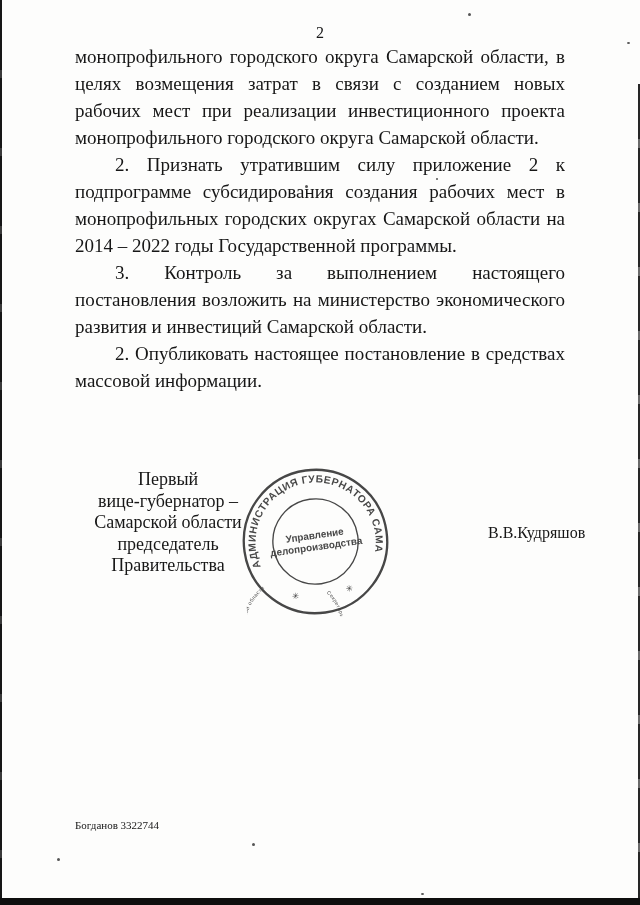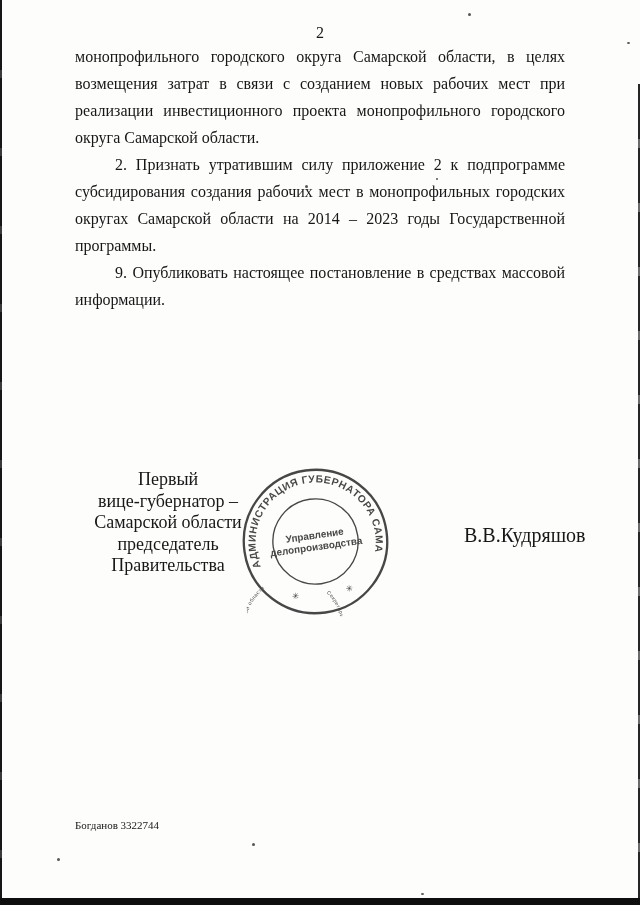--- a/index.html
+++ b/index.html
@@ -11,27 +11,27 @@
   .edge-left{position:absolute;left:0;top:0;width:2px;height:905px;
              background:repeating-linear-gradient(180deg,#161616 0 70px,#3a3a3a 70px 78px);}
   .edge-right{position:absolute;right:0;top:84px;width:2px;height:821px;
              background:repeating-linear-gradient(180deg,#262626 0 55px,#6a6a6a 55px 64px);}
   .edge-bottom{position:absolute;left:0;bottom:0;width:640px;height:7px;background:#0e0e0e;}
 
   .page-number{position:absolute;top:24px;left:0;width:640px;text-align:center;
                font-size:16px;}
 
   .body-text{position:absolute;left:75px;top:43px;width:490px;
-             font-size:16px;line-height:27px;text-align:justify;}
+             font-size:19px;line-height:27px;text-align:justify;}
   .body-text p{margin:0;text-indent:40px;}
   .body-text p.no-indent{text-indent:0;}
 
   .sig-titles{position:absolute;left:62px;top:469px;width:212px;text-align:center;
               font-size:18px;line-height:21.5px;}
-  .sig-name{position:absolute;left:464px;top:524px;font-size:20px;}
+  .sig-name{position:absolute;left:488px;top:524px;font-size:16px;}
 
   .stamp{position:absolute;left:238px;top:464px;width:155px;height:155px;
          transform:rotate(-8deg);opacity:.88;}
   .stamp svg{display:block;}
 
   .footer-ref{position:absolute;left:75px;top:819px;font-size:11px;}
 
   .speck{position:absolute;border-radius:50%;background:#555;}
 </style>
 </head>
@@ -40,22 +40,23 @@
 <div class="page">
 
   <div class="edge-left"></div>
   <div class="edge-right"></div>
   <div class="edge-bottom"></div>
 
   <div class="page-number">2</div>
 
   <div class="body-text">
     <p class="no-indent">монопрофильного городского округа Самарской области, в целях возмещения затрат в связи с созданием новых рабочих мест при реализации инвестиционного проекта монопрофильного городского округа Самарской области.</p>
-    <p>2. Признать утратившим силу приложение 2 к подпрограмме субсидирования создания рабочих мест в монопрофильных городских округах Самарской области на 2014 – 2023 годы Государственной программы.</p>
-    <p>9. Опубликовать настоящее постановление в средствах массовой информации.</p>
+    <p>2. Признать утратившим силу приложение 2 к подпрограмме субсидирования создания рабочих мест в монопрофильных городских округах Самарской области на 2014 – 2022 годы Государственной программы.</p>
+    <p>3. Контроль за выполнением настоящего постановления возложить на министерство экономического развития и инвестиций Самарской области.</p>
+    <p>2. Опубликовать настоящее постановление в средствах массовой информации.</p>
   </div>
 
   <div class="sig-titles">
     <div>Первый</div>
     <div>вице-губернатор –</div>
     <div>Самарской области</div>
     <div>председатель Правительства</div>
   </div>
 
   <div class="sig-name">В.В.Кудряшов</div>

